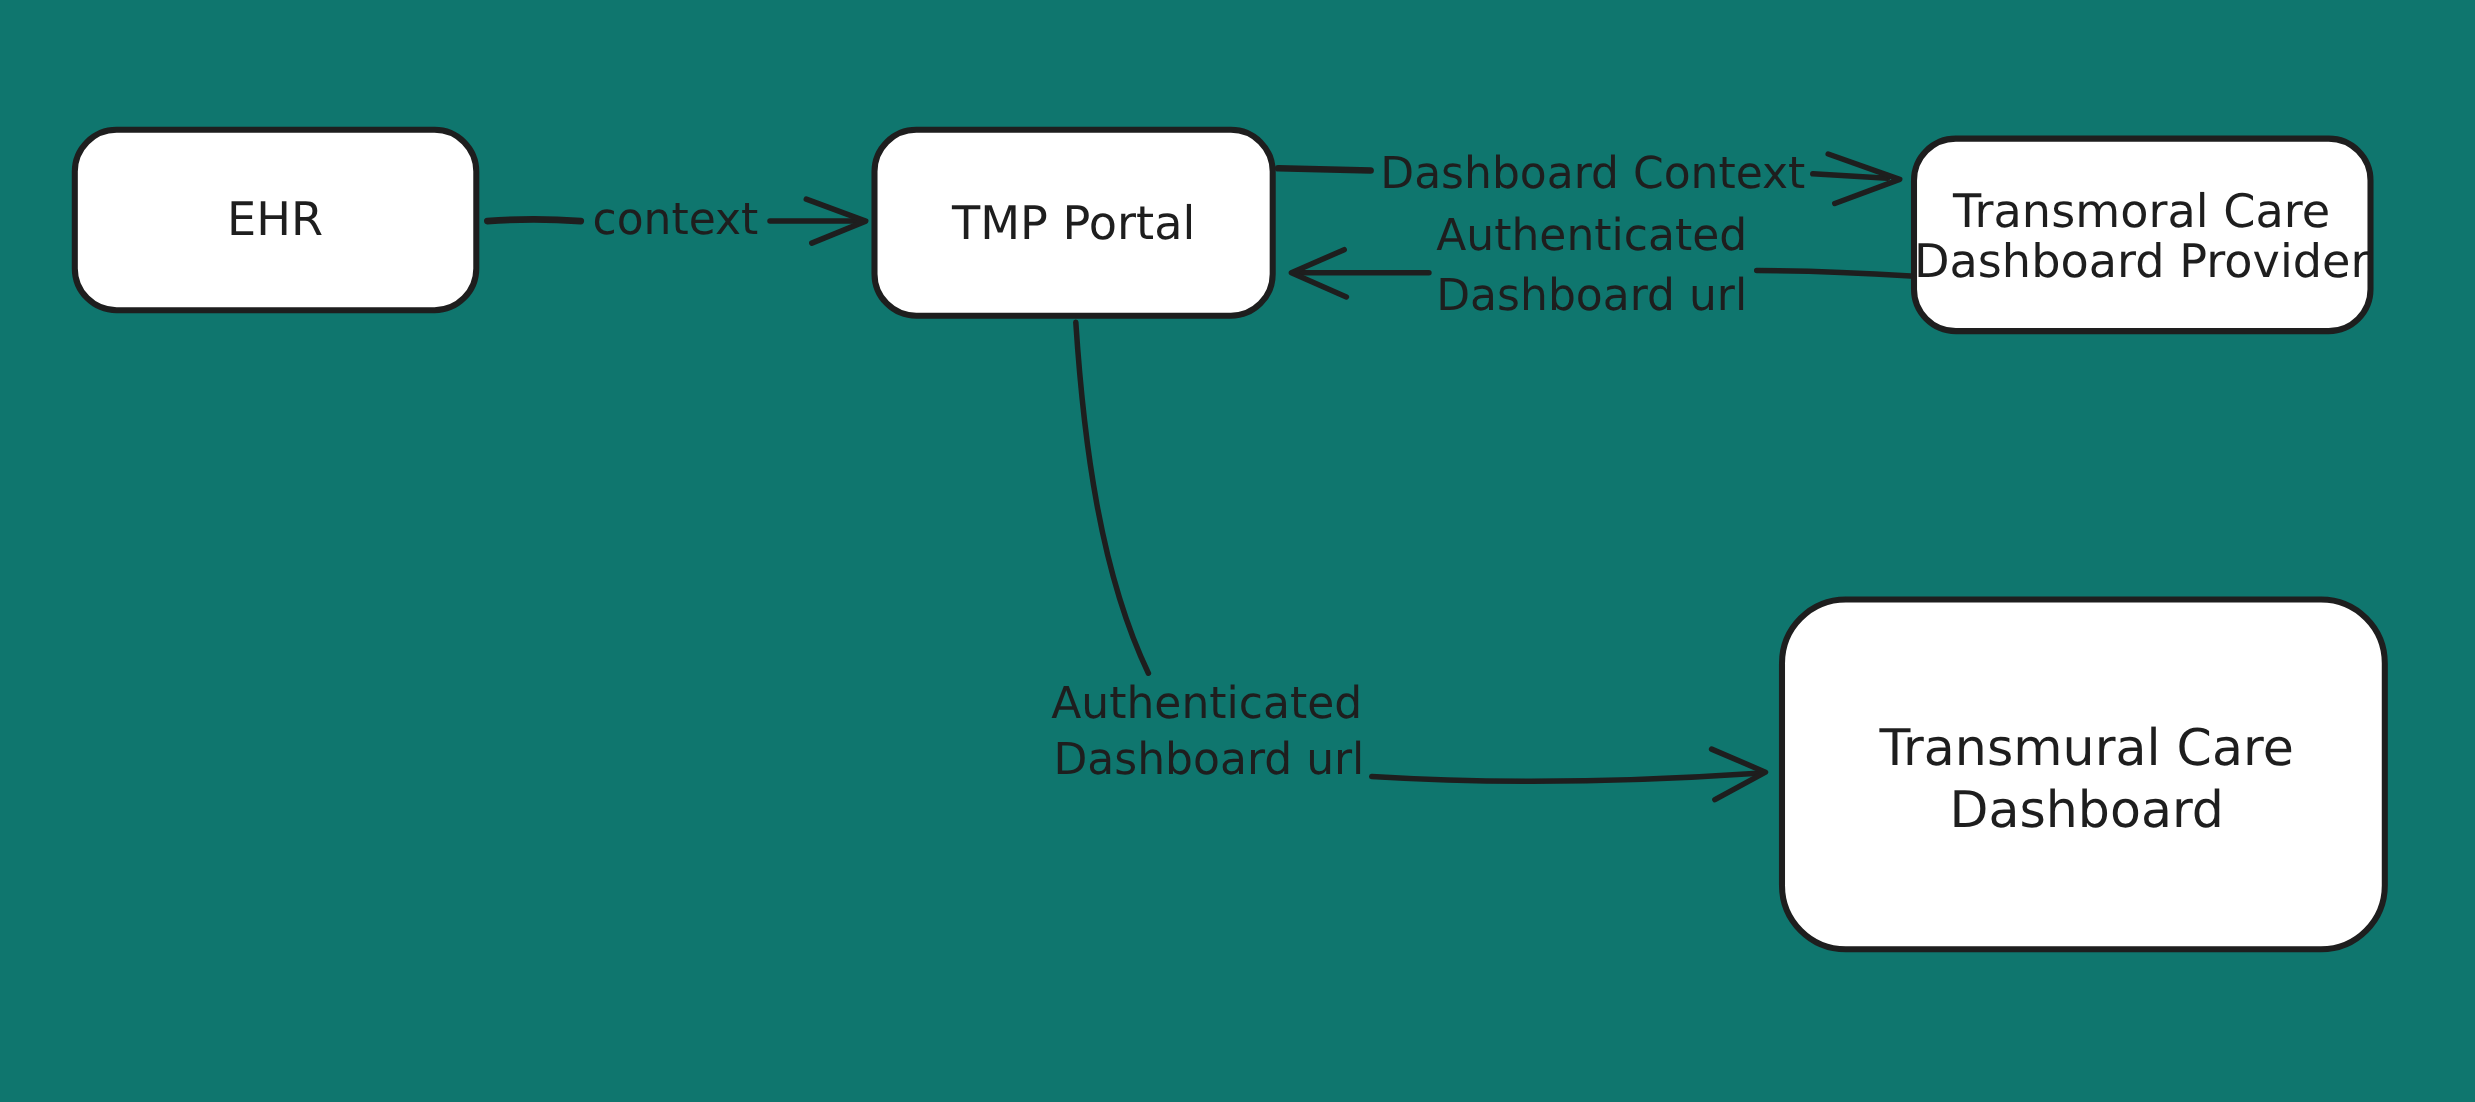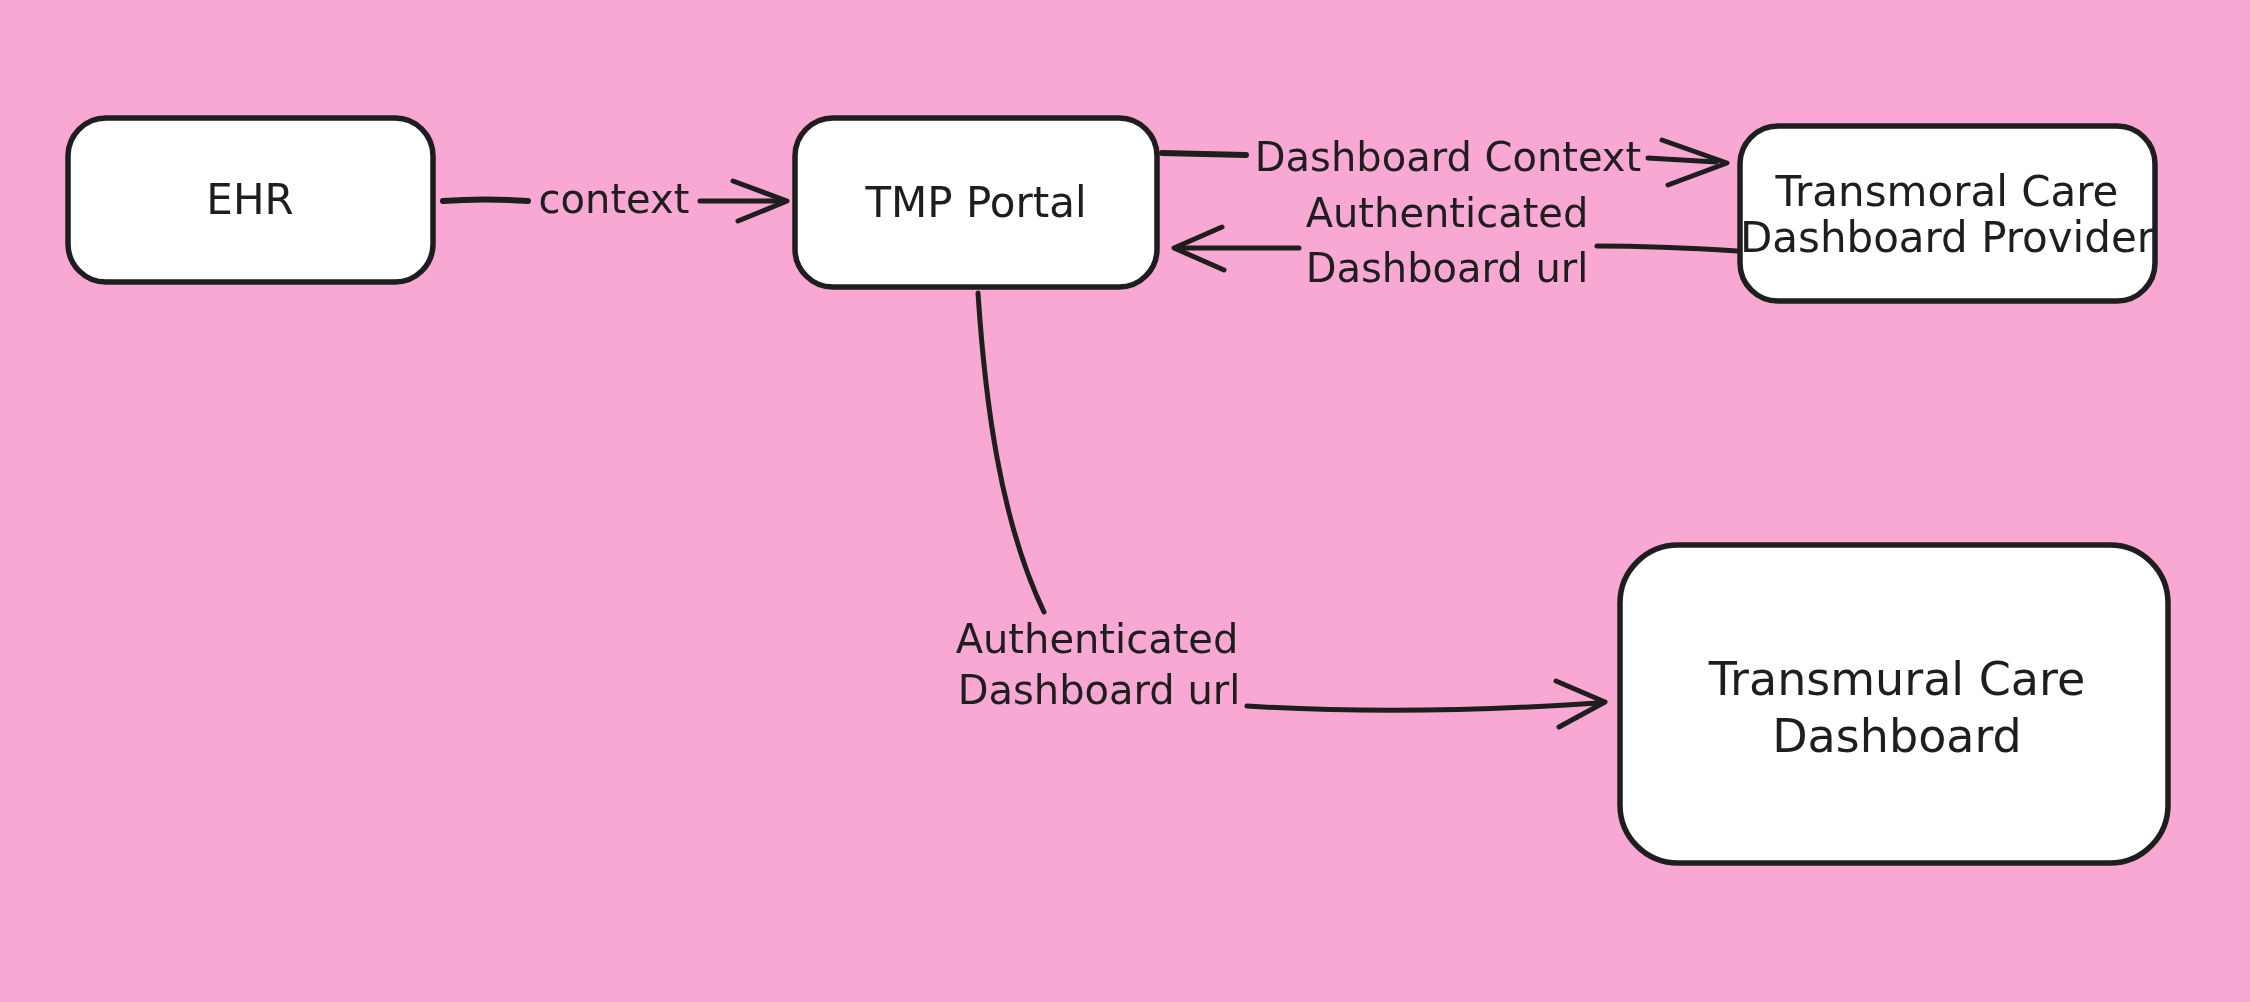--- a/index.html
+++ b/index.html
@@ -4,21 +4,21 @@
 <style>
   html, body {
     margin: 0;
     padding: 0;
     background: #ffffff;
   }
   .stage {
     position: relative;
     width: 2250px;
     height: 1002px;
-    background: #f9a8d4;
+    background: #0f766e;
     overflow: hidden;
   }
   svg.diagram {
     display: block;
     width: 2250px;
     height: 1002px;
     font-family: "DejaVu Sans", "Liberation Sans", sans-serif;
   }
   .box {
     fill: #ffffff;

